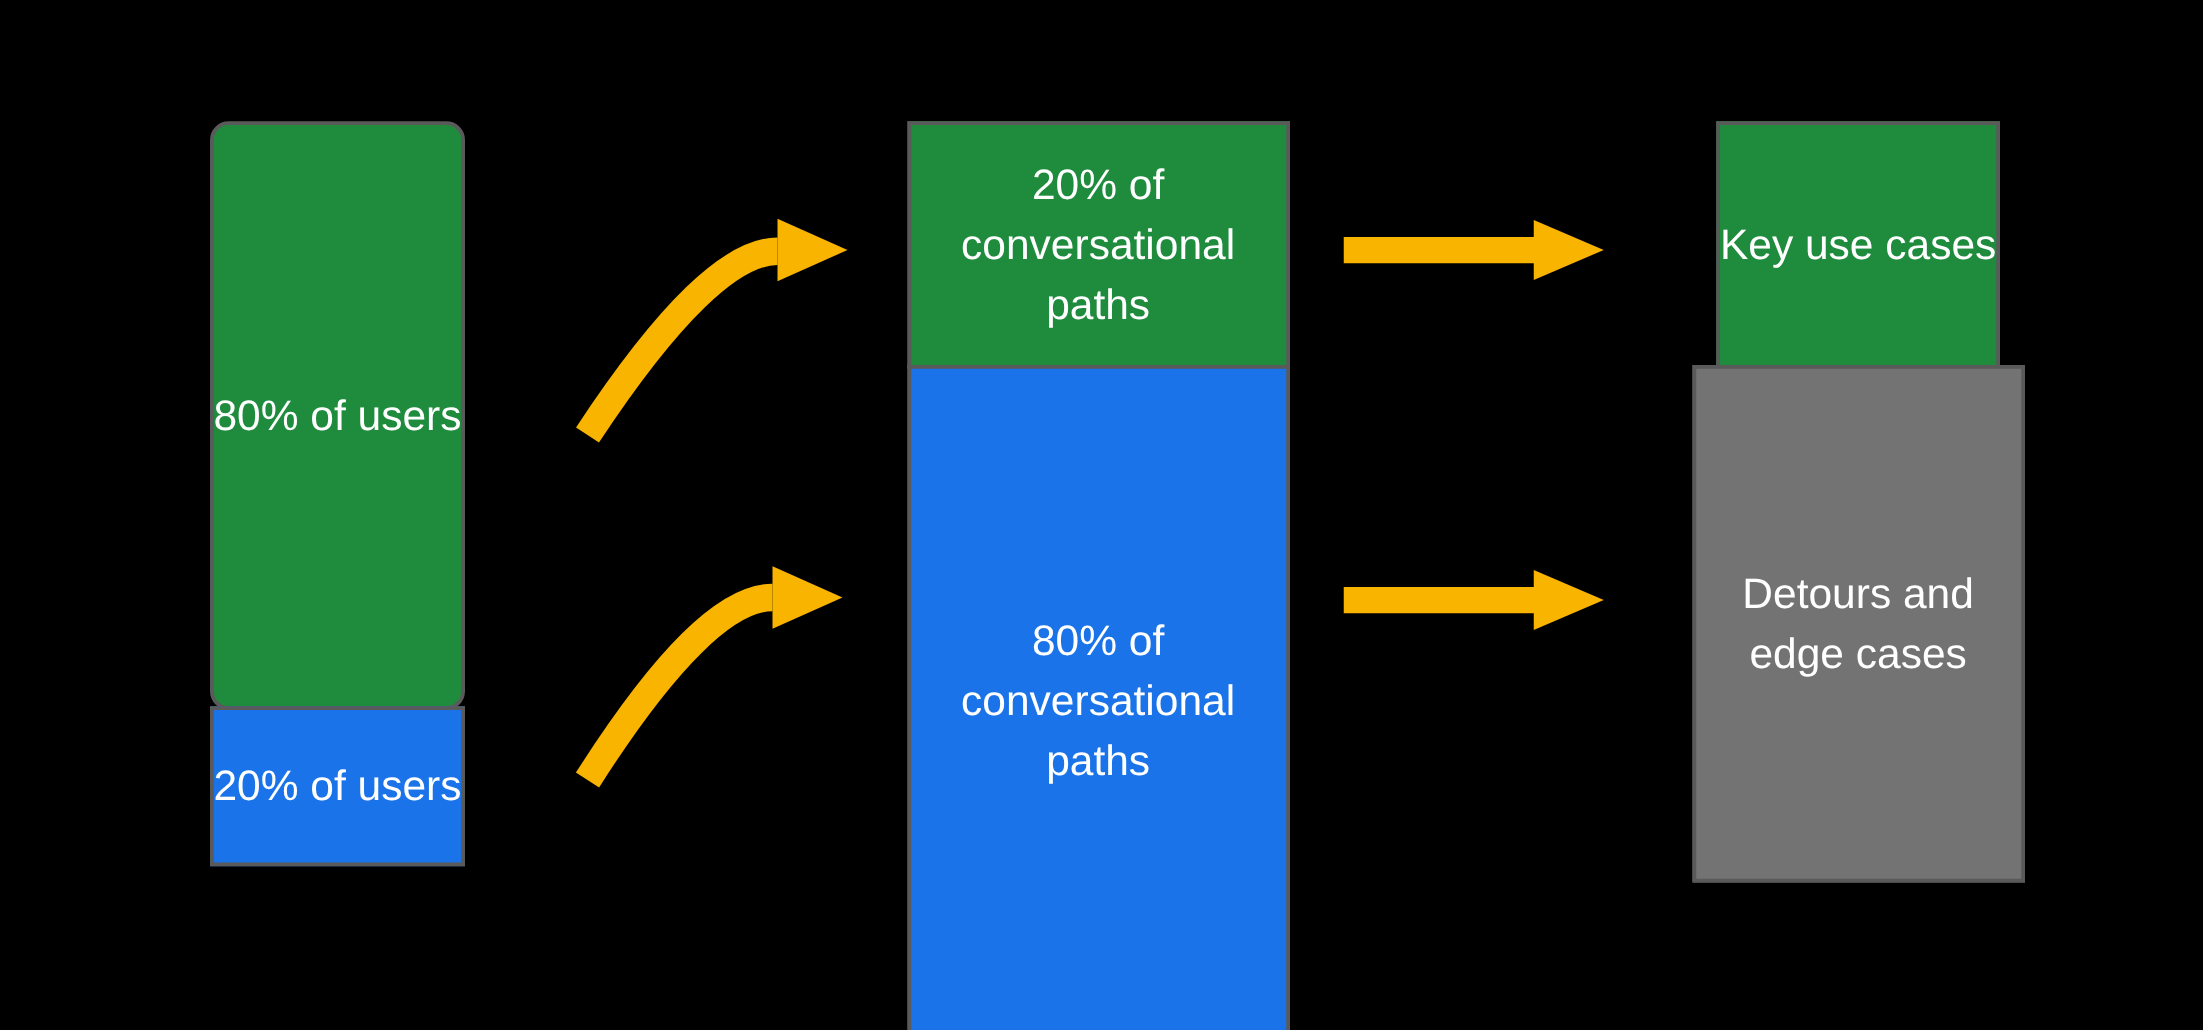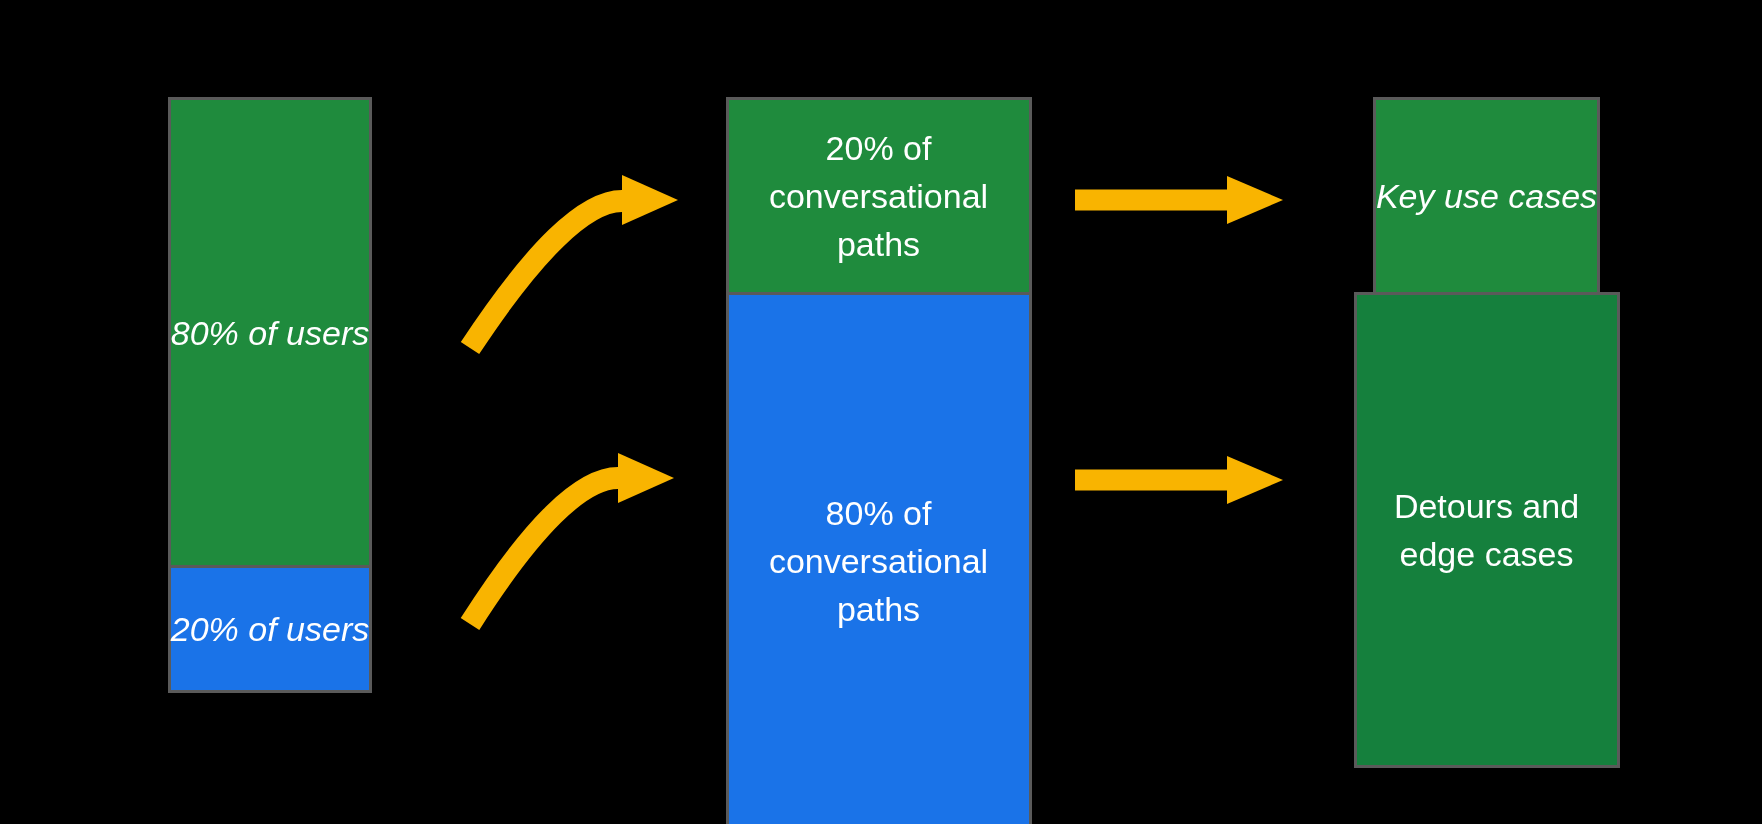--- a/index.html
+++ b/index.html
@@ -33,56 +33,56 @@
     margin-top: -3px;
   }
   .seg-label {
     color: var(--text-color, #FFFFFF);
     font-size: 34px;
     line-height: 48px;
     font-weight: 400;
   }
   .w300 { max-width: 300px; }
   .w260 { max-width: 260px; }
-  .w340 { max-width: 340px; font-style: italic; }
+  .w340 { max-width: 340px; }
   .arrows {
     position: absolute;
     left: 0;
     top: 0;
     pointer-events: none;
   }
 </style>
 </head>
 <body>
 
 <div class="canvas" style="background-color: rgb(0, 0, 0);">
 
   <div class="column" style="left:85px; width:370px;">
-    <div class="segment" style="height: 471px; background-color: rgb(31, 139, 61);">
+    <div class="segment" style="height: 471px; background-color: rgb(31, 139, 61); border-radius: 15px;">
       <div class="seg-label w340">80% of users</div>
     </div>
     <div class="segment" style="height: 128px; background-color: rgb(26, 115, 232);">
       <div class="seg-label w340">20% of users</div>
     </div>
   </div>
 
   <div class="column" style="left:695px; width:367px;">
     <div class="segment" style="height: 198px; background-color: rgb(31, 139, 61);">
       <div class="seg-label w300">20% of conversational paths</div>
     </div>
     <div class="segment" style="height: 538px; background-color: rgb(26, 115, 232);">
       <div class="seg-label w300">80% of conversational paths</div>
     </div>
   </div>
 
   <div class="column" style="left:1303px; width:367px;">
     <div class="segment" style="height: 198px; background-color: rgb(31, 139, 61);">
       <div class="seg-label w340">Key use cases</div>
     </div>
-    <div class="segment" style="height: 476px; background-color: #15803d;">
+    <div class="segment" style="height: 414px; background-color: #737373;">
       <div class="seg-label w260">Detours and edge cases</div>
     </div>
   </div>
 
   <svg class="arrows" width="1762" height="824" viewBox="0 0 1762 824">
 
     <path d="M 470 348 Q 567 201 622 201" fill="none" stroke-width="22" stroke="#F9B400"></path>
     <polygon points="622,175 622,225 678,200" fill="#F9B400"></polygon>
 
     <path d="M 470 624 Q 563 478 618 478" fill="none" stroke-width="22" stroke="#F9B400"></path>

